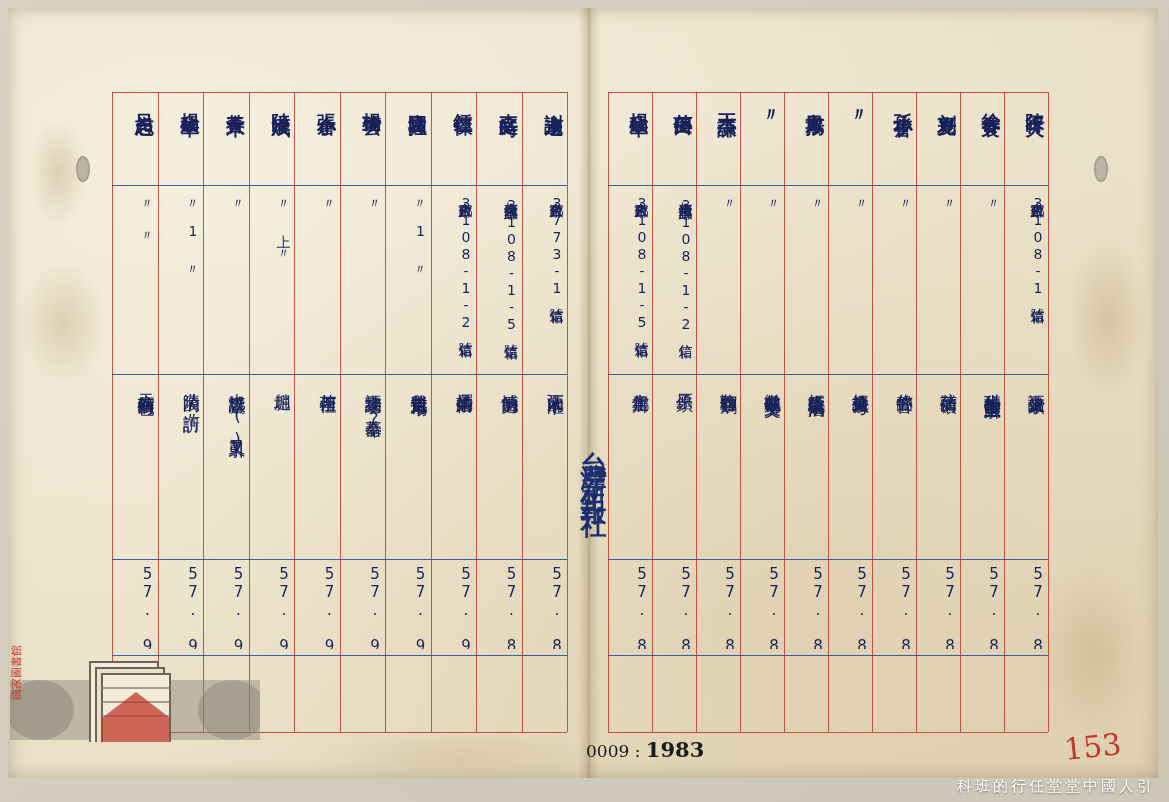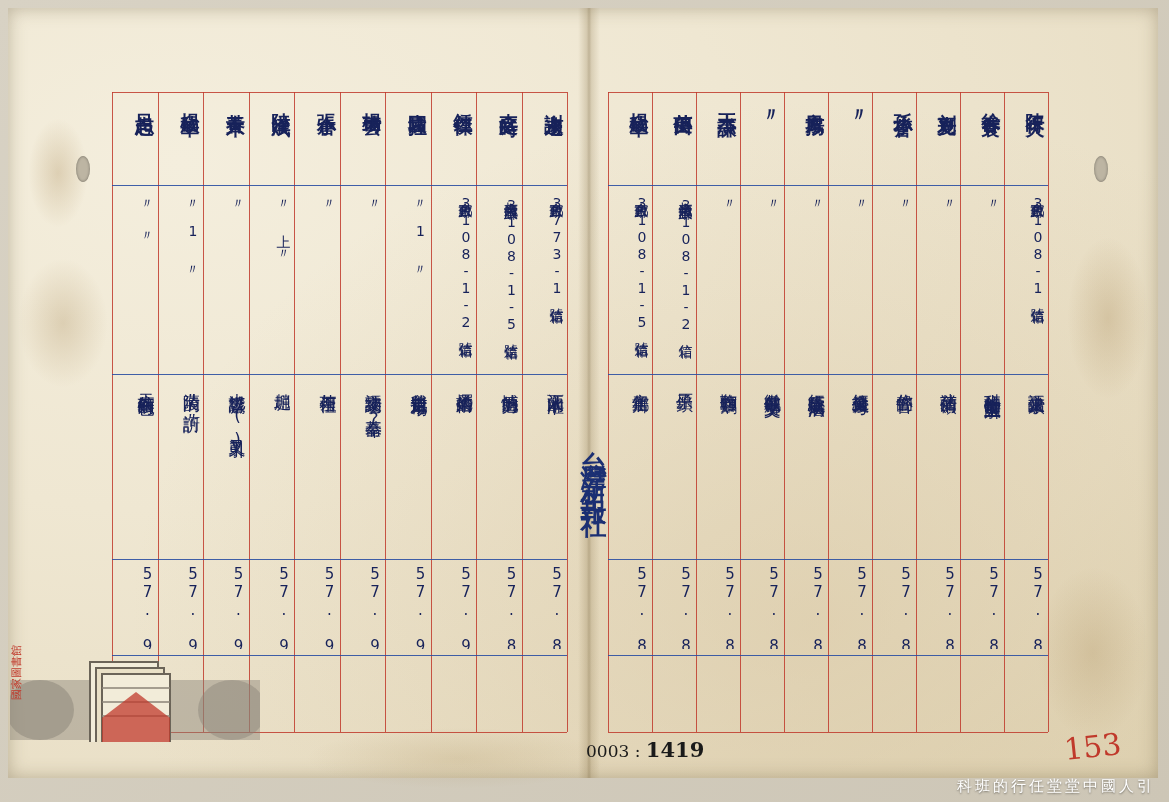--- a/index.html
+++ b/index.html
@@ -216,23 +216,23 @@
       <div class="vcell dt" style="left: 48.5px; top: 473px; width: 39.5px; height: 84px;">57. 9. 6.</div>
       <div class="vcell nm" style="left: 3px; top: 6px; width: 39.5px; height: 81px;">呂志起</div>
       <div class="vcell addr" style="left: 3px; top: 99px; width: 39.5px; height: 177px;">〃 〃</div>
       <div class="vcell ttl" style="left: 3px; top: 288px; width: 39.5px; height: 174px;">天府茶館的特色</div>
       <div class="vcell dt" style="left: 3px; top: 473px; width: 39.5px; height: 84px;">57. 9. 6.</div>
     </div>
 
   <div id="masthead">台灣新生報社</div>
 
   <div id="reelno">
-    <span>0003</span>
+    <span>0009</span>
     <span>:</span>
-    <span class="big">1419</span>
+    <span class="big">1983</span>
   </div>
 
   <div id="pageno">153</div>
 
   <svg id="filmmark" viewBox="0 0 250 120">
     <polygon points="0,58 250,58 250,118 0,118" fill="#8a8377" opacity=".45"></polygon>
     <ellipse cx="30" cy="88" rx="34" ry="30" fill="#8a8377" opacity=".5"></ellipse>
     <ellipse cx="222" cy="88" rx="34" ry="30" fill="#8a8377" opacity=".45"></ellipse>
     <g>
       <rect x="80" y="40" width="68" height="86" fill="#f2ecd9" stroke="#6b6458" stroke-width="2"></rect>

